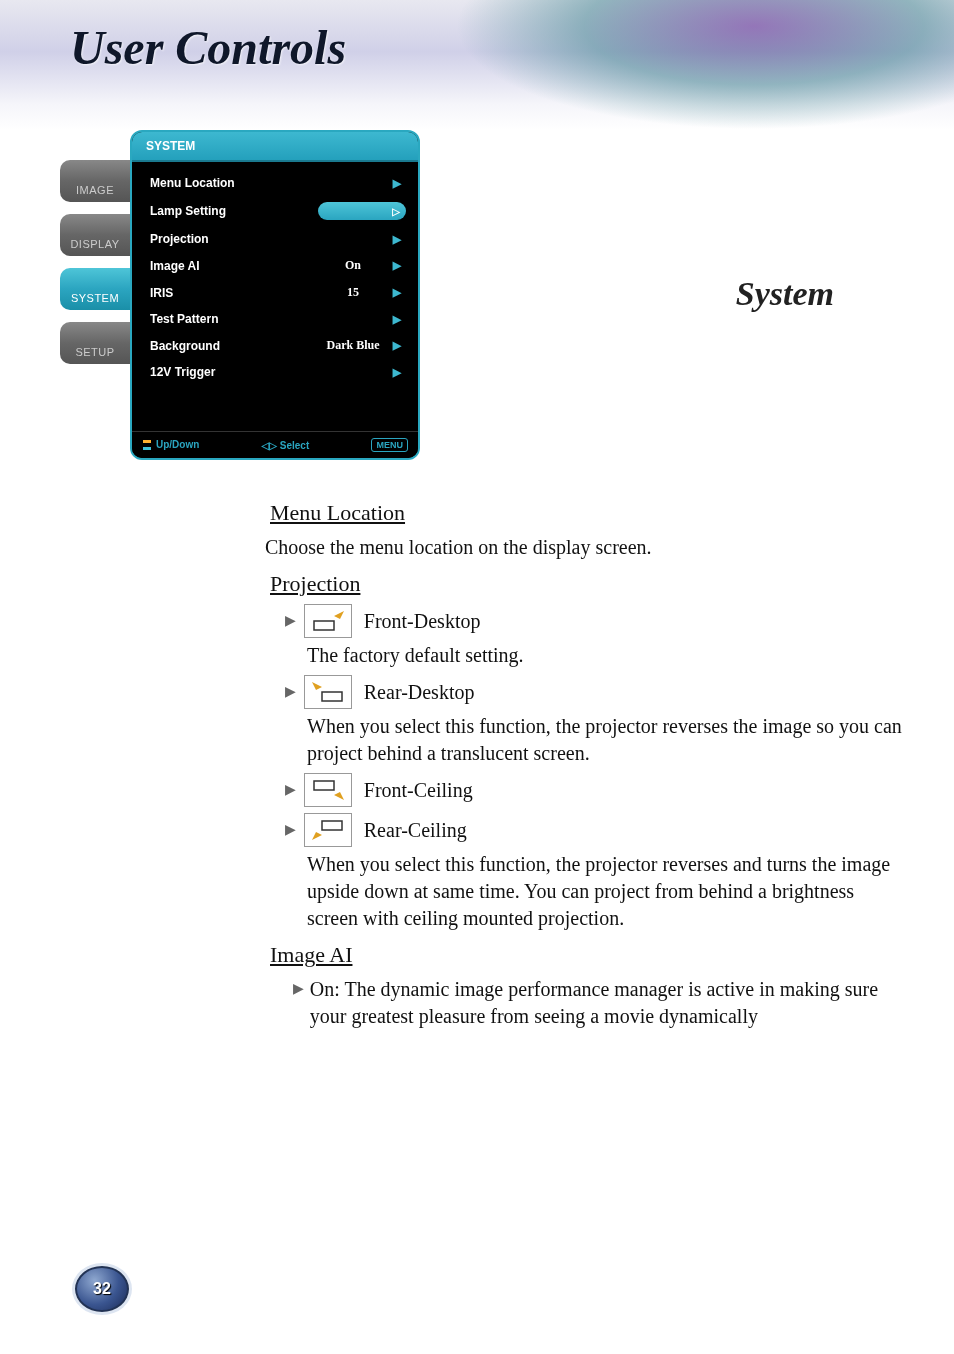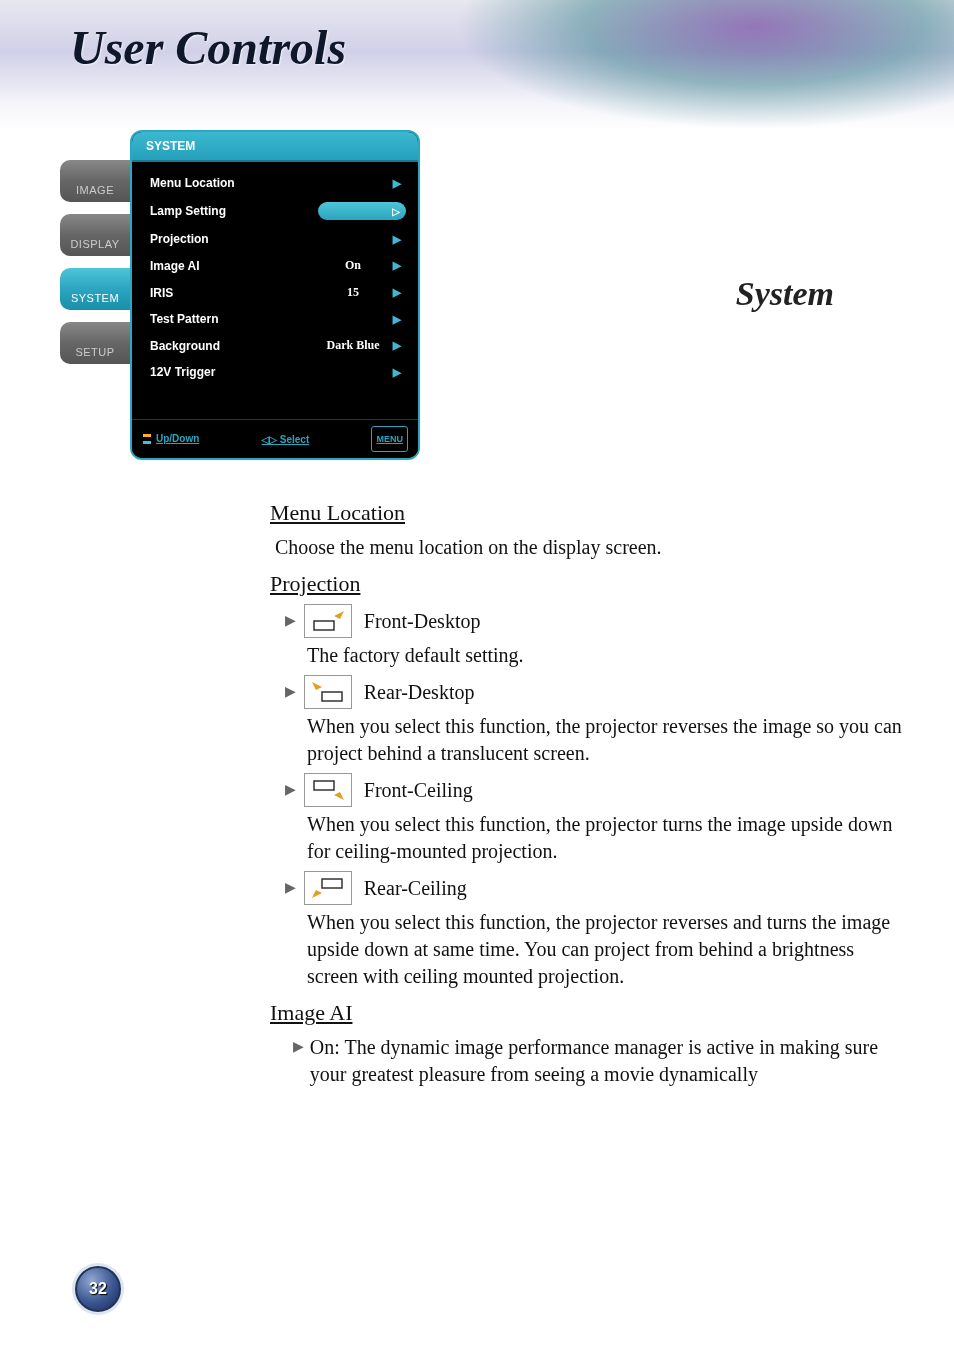--- a/index.html
+++ b/index.html
@@ -125,35 +125,34 @@
     background: #000;
     border-top: 1px solid #333;
     display: flex;
     align-items: center;
     justify-content: space-between;
     padding: 6px 10px;
     font-family: Verdana, sans-serif;
     font-size: 10px;
     color: #2aa5c0;
     font-weight: bold;
-    text-decoration: underline;
   }
   .osd-footer .updown::before {
     content: "";
     display: inline-block;
     width: 10px; height: 14px;
     margin-right: 4px;
     background:
       linear-gradient(#ffb030,#ffb030) center 2px/8px 3px no-repeat,
       linear-gradient(#40c0d8,#40c0d8) center 9px/8px 3px no-repeat;
     vertical-align: middle;
   }
   .osd-footer .menu-box {
     border: 1px solid #2aa5c0;
-    padding: 7px 4px;
+    padding: 1px 4px;
     border-radius: 3px;
     font-size: 9px;
   }
   .section-title {
     position: absolute;
     top: 275px;
     right: 120px;
     font-family: Georgia, serif;
     font-style: italic;
     font-weight: bold;
@@ -171,21 +170,21 @@
     color: #111;
   }
   .h {
     font-size: 22px;
     text-decoration: underline;
     margin-top: 8px;
     margin-bottom: 6px;
     margin-left: -10px;
     padding-left: 15px;
   }
-  .p { margin-left: 10px; margin-bottom: 6px; }
+  .p { margin-left: 0; margin-bottom: 6px; }
   .bullet-row {
     display: flex;
     align-items: center;
     margin-left: 20px;
     margin-top: 6px;
     margin-bottom: 4px;
   }
   .bullet-row .tri {
     color: #666;
     font-size: 14px;
@@ -203,21 +202,21 @@
     flex-shrink: 0;
   }
   .proj-icon svg { width: 40px; height: 28px; }
   .bullet-text { margin-left: 42px; margin-bottom: 6px; }
   .bullet-text2 { margin-left: 28px; margin-bottom: 4px; display: flex; }
   .bullet-text2 .tri { color: #666; font-size: 14px; margin-right: 6px; margin-top: 4px; }
   .page-num {
     position: absolute;
     bottom: 42px;
     left: 75px;
-    width: 46px; height: 46px;
+    width: 54px; height: 46px;
     border-radius: 50%;
     background: radial-gradient(circle at 35% 30%, #8fa8d0 0%, #3a5590 55%, #1a2a55 100%);
     display: flex;
     align-items: center;
     justify-content: center;
     font-family: Arial, sans-serif;
     font-weight: bold;
     font-size: 16px;
     color: #fff;
     text-shadow: 1px 1px 1px #000;
@@ -327,21 +326,20 @@
   <div class="bullet-row">
     <span class="tri">▶</span>
     <span class="proj-icon">
       <svg viewBox="0 0 40 28">
           <rect x="6" y="5" width="20" height="9" fill="none" stroke="#333" stroke-width="1.5"></rect>
           <path d="M26 19 L36 24 L32 16 Z" fill="#e0a020"></path>
         </svg>
     </span>
     <span>Front-Ceiling</span>
   </div>
-  <div class="bullet-text">When you select this function, the projector turns the image upside down for ceiling-mounted projection.</div>
 
   <div class="bullet-row">
     <span class="tri">▶</span>
     <span class="proj-icon">
       <svg viewBox="0 0 40 28">
           <rect x="14" y="5" width="20" height="9" fill="none" stroke="#333" stroke-width="1.5"></rect>
           <path d="M14 19 L4 24 L8 16 Z" fill="#e0a020"></path>
         </svg>
     </span>
     <span>Rear-Ceiling</span>

